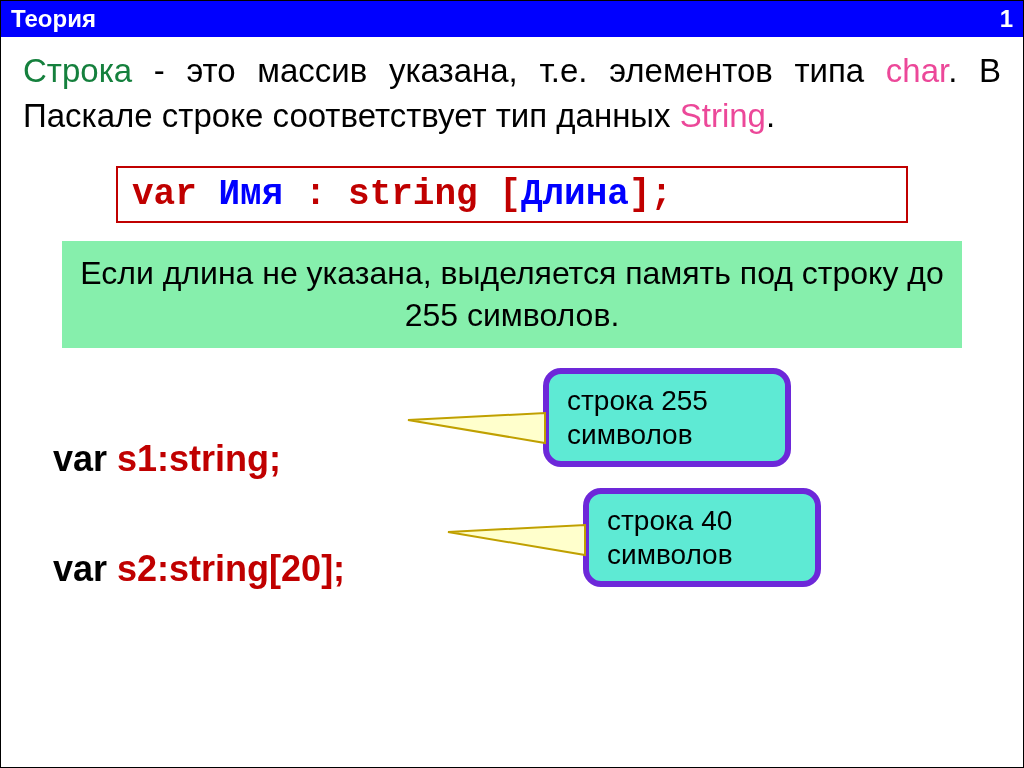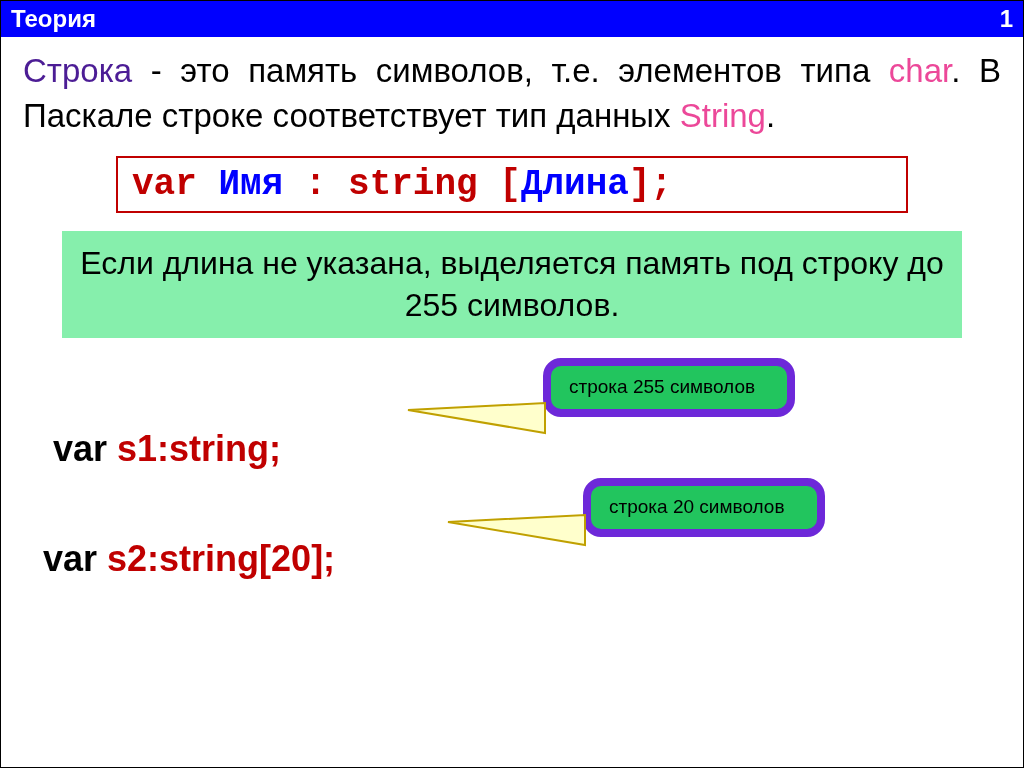--- a/index.html
+++ b/index.html
@@ -30,26 +30,26 @@
   .content {
     padding: 12px 22px 0 22px;
   }
   .para {
     font-size: 33px;
     color: #000;
     line-height: 1.35;
     text-align: justify;
     text-justify: inter-word;
   }
-  .red { color: #4c1d95; }
+  .red { color: #15803d; }
   .blue { color: #ec4899; }
   .syntax-box {
     border: 2px solid #c00000;
     background: #fff;
-    margin: 18px auto 18px auto;
+    margin: 28px auto 18px auto;
     width: 760px;
     padding: 6px 14px;
     font-family: "Courier New", monospace;
     font-size: 36px;
     font-weight: bold;
     white-space: nowrap;
   }
   .syntax-box .kw-red { color: #c00000; }
   .syntax-box .kw-blue { color: #0000ff; }
   .note-box {
@@ -68,70 +68,70 @@
   .example-line {
     position: absolute;
     font-size: 36px;
     font-family: Arial, sans-serif;
     margin-top: 40px;
   }
   .example-line .var-kw { color: #000; font-weight: bold; }
   .example-line .decl { color: #c00000; font-weight: bold; }
   .callout {
     position: absolute;
-    background: #22c55e;
-    border: 8px solid #6d28d9;
+    background: #5eead4;
+    border: 6px solid #6d28d9;
     border-radius: 18px;
     padding: 10px 18px;
-    font-size: 19px;
+    font-size: 28px;
     line-height: 1.2;
     color: #000;
   }
 </style>
 </head>
 <body>
 
 <div class="slide">
 
   <div class="header">
     <span>Теория</span>
     <span>1</span>
   </div>
 
   <div class="content">
 
     <div class="para">
-      <span class="red">Строка</span><span> - это память символов, т.е. элементов типа </span><span class="blue">char</span><span>. В Паскале строке соответствует тип данных </span><span class="blue">String</span><span>.</span>
+      <span class="red">Строка</span><span> - это массив указана, т.е. элементов типа </span><span class="blue">char</span><span>. В Паскале строке соответствует тип данных </span><span class="blue">String</span><span>.</span>
     </div>
 
     <div class="syntax-box">
       <span class="kw-red">var</span><span class="kw-blue"> Имя </span><span class="kw-red">: string </span><span class="kw-red">[</span><span class="kw-blue">Длина</span><span class="kw-red">];</span>
     </div>
 
     <div class="note-box">Если длина не указана, выделяется память под строку до 255 символов.</div>
 
     <div class="examples">
 
       <div class="example-line" style="left:30px; top:20px;">
         <span class="var-kw">var</span><span class="decl">  s1:string;</span>
       </div>
 
-      <div class="example-line" style="left:20px; top:130px;">
+      <div class="example-line" style="left:30px; top:130px;">
         <span class="var-kw">var</span><span class="decl">  s2:string[20];</span>
       </div>
 
       <div class="callout" style="left:520px; top:-10px; width:200px;">
         <span>строка 255 символов</span>
       </div>
       <svg style="position:absolute; left:380px; top:30px;" width="150" height="50">
         <polygon points="5,12 142,5 142,35" fill="#ffffcc" stroke="#c0a000" stroke-width="2"></polygon>
       </svg>
 
       <div class="callout" style="left:560px; top:110px; width:190px;">
-        <span>строка 20 символов</span>
+        <span>строка 40 символов</span>
       </div>
       <svg style="position:absolute; left:420px; top:142px;" width="150" height="50">
         <polygon points="5,12 142,5 142,35" fill="#ffffcc" stroke="#c0a000" stroke-width="2"></polygon>
       </svg>
 
     </div>
 
   </div>
 
 </div>

